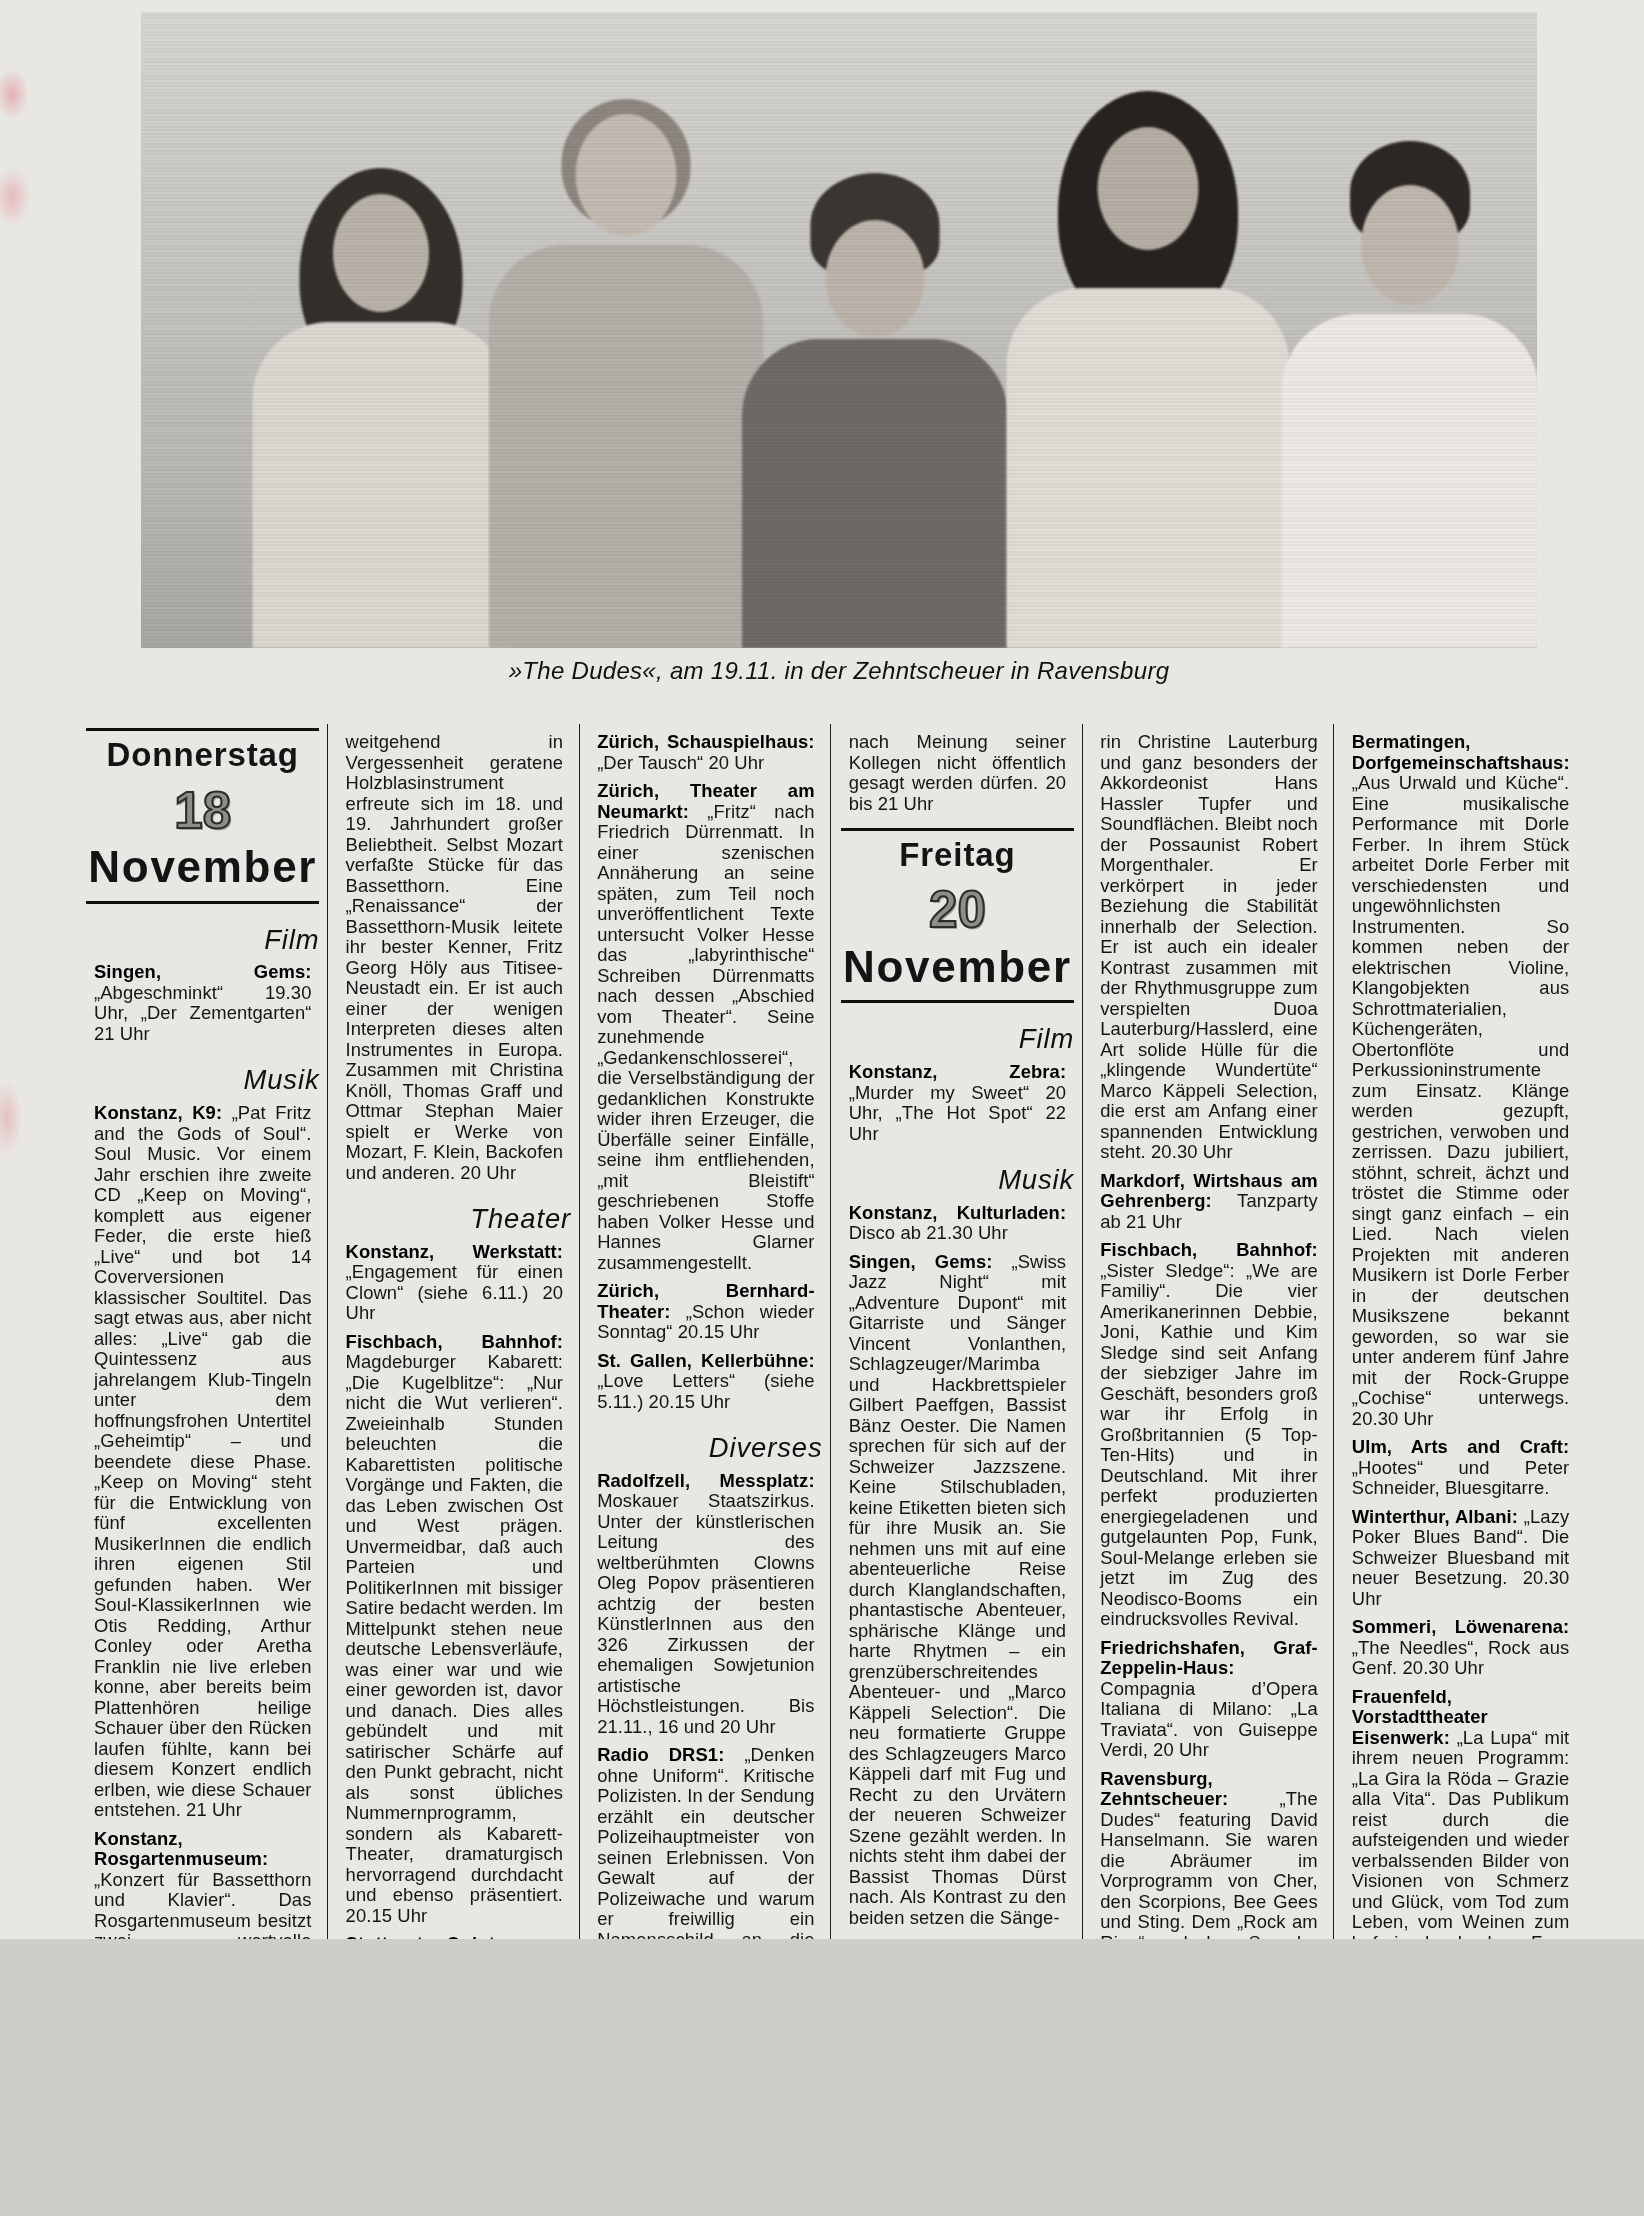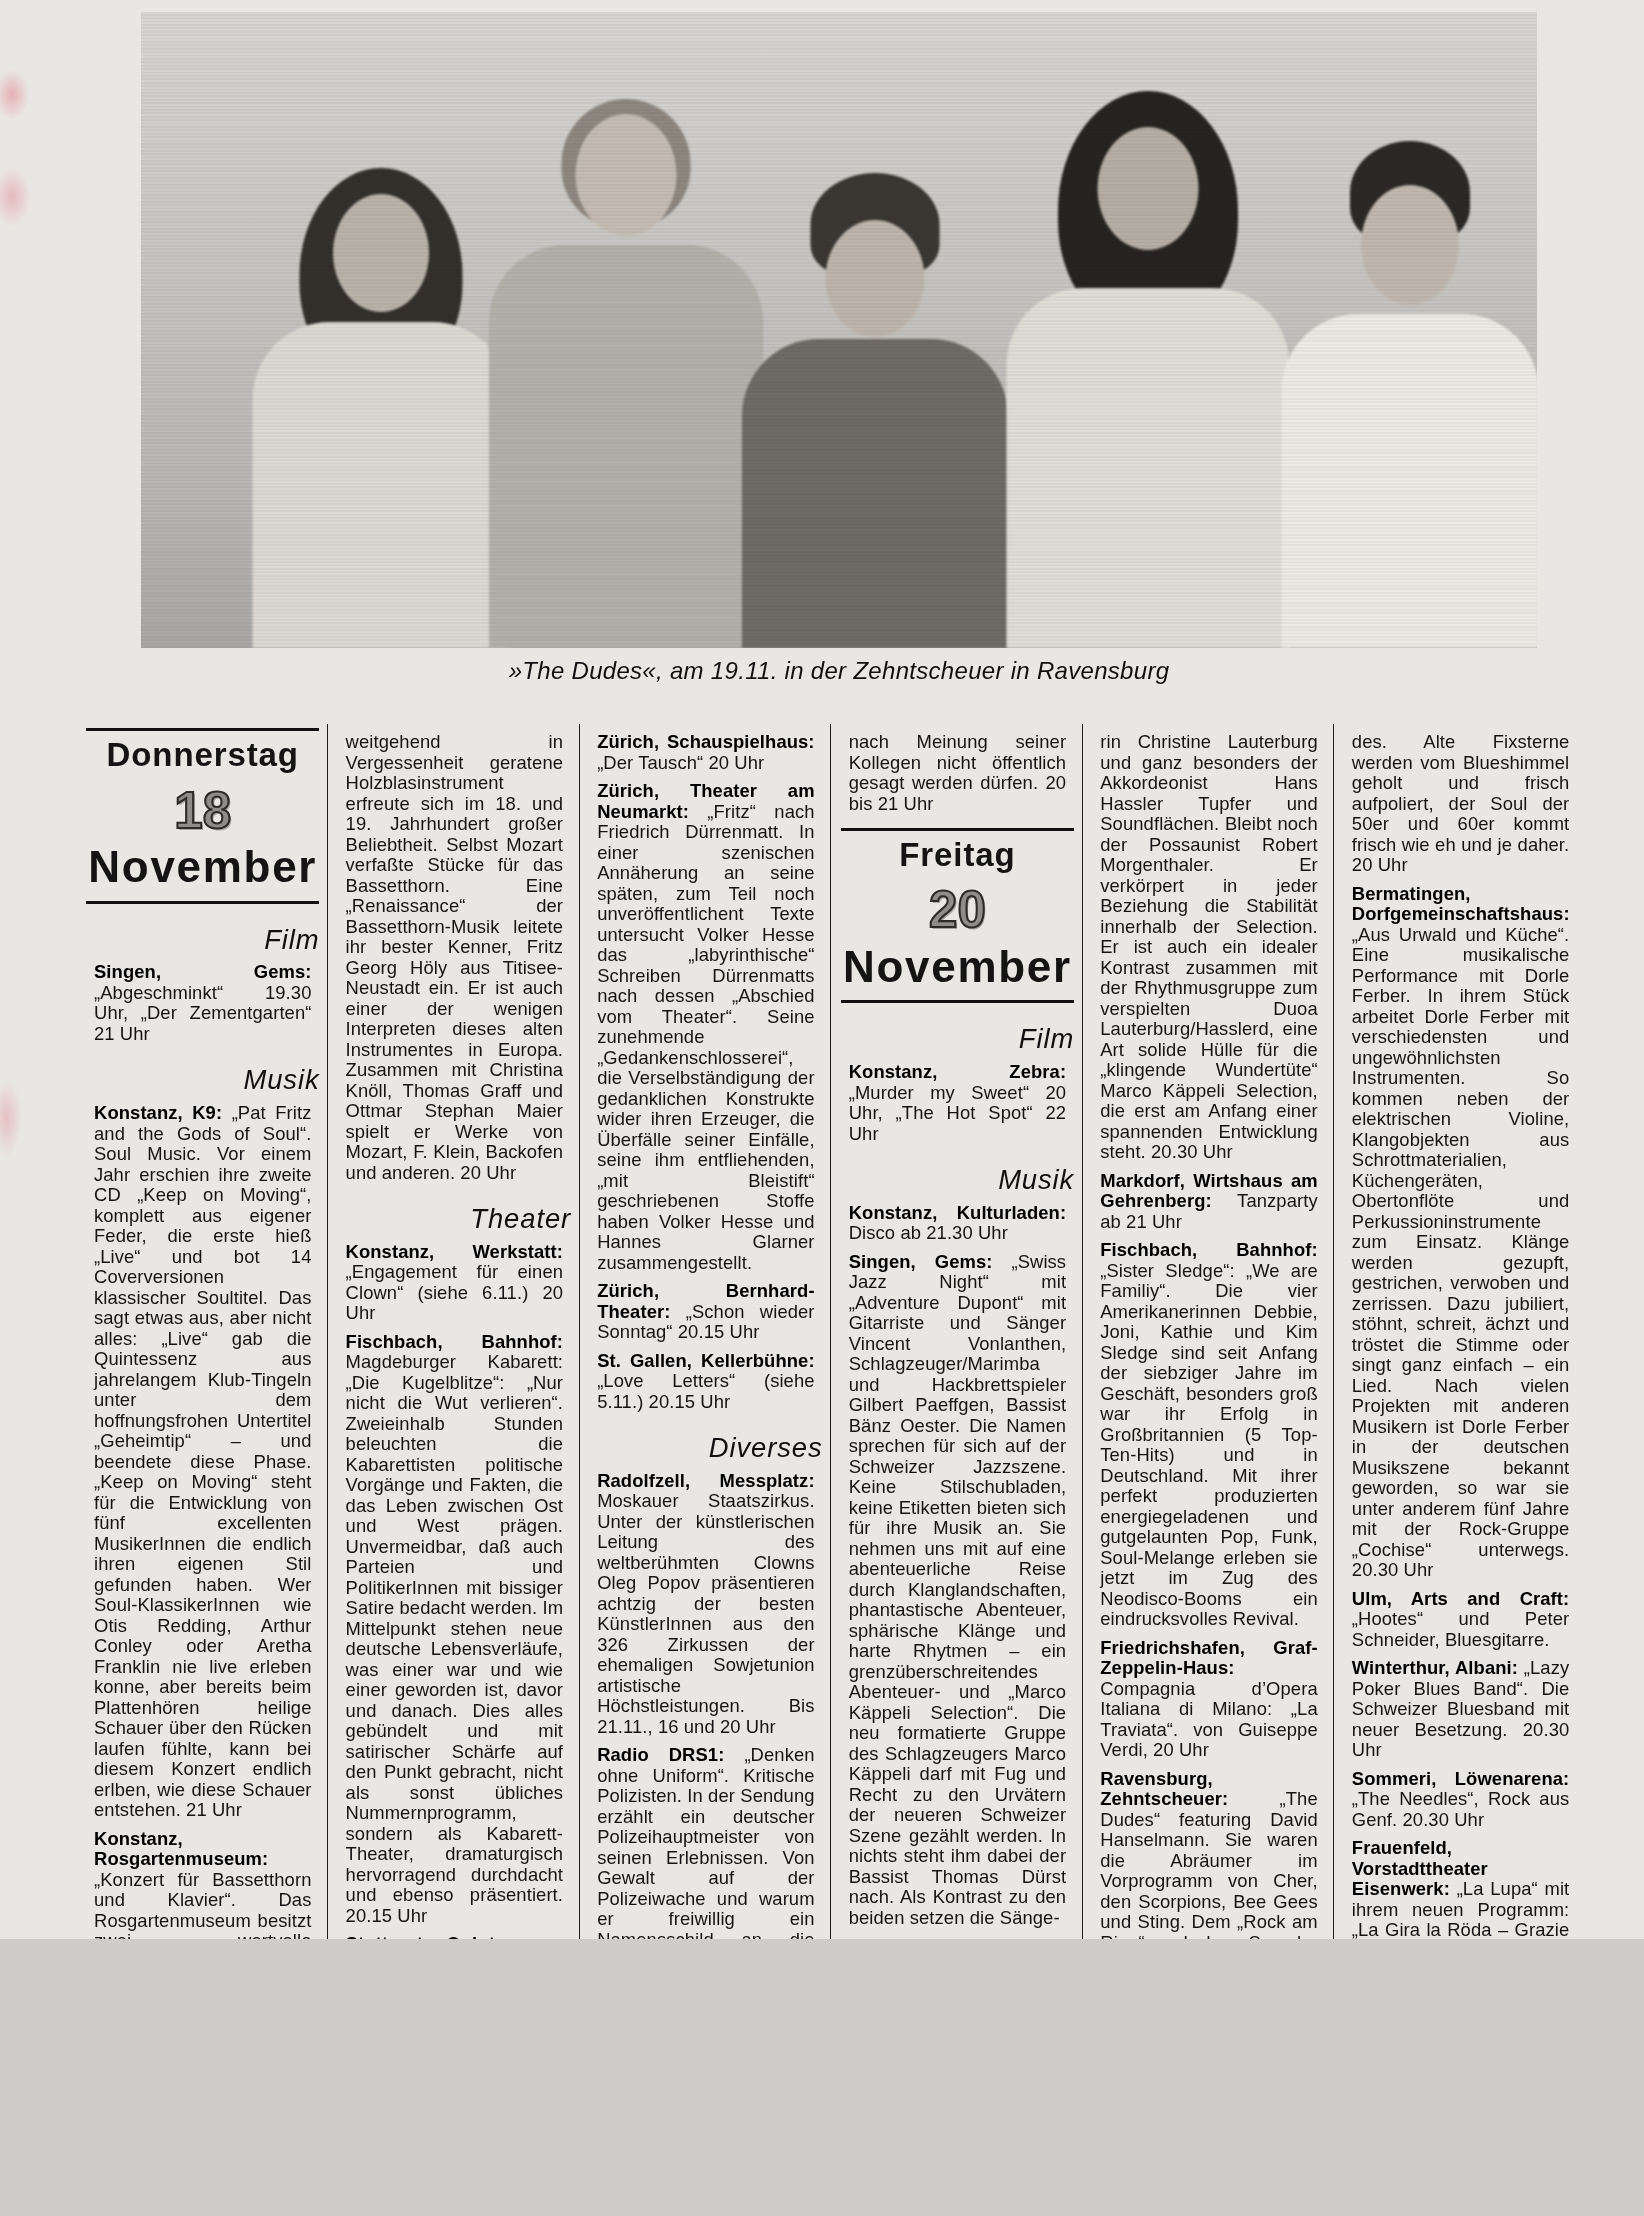--- a/index.html
+++ b/index.html
@@ -184,21 +184,20 @@
         <p><b>Singen, Gems:</b> „Swiss Jazz Night“ mit „Adventure Dupont“ mit Gitarriste und Sänger Vincent Vonlanthen, Schlagzeuger/Marimba und Hackbrettspieler Gilbert Paeffgen, Bassist Bänz Oester. Die Namen sprechen für sich auf der Schweizer Jazzszene. Keine Stilschubladen, keine Etiketten bieten sich für ihre Musik an. Sie nehmen uns mit auf eine abenteuerliche Reise durch Klanglandschaften, phantastische Abenteuer, sphärische Klänge und harte Rhytmen – ein grenzüberschreitendes Abenteuer- und „Marco Käppeli Selection“. Die neu formatierte Gruppe des Schlagzeugers Marco Käppeli darf mit Fug und Recht zu den Urvätern der neueren Schweizer Szene gezählt werden. In nichts steht ihm dabei der Bassist Thomas Dürst nach. Als Kontrast zu den beiden setzen die Sänge-</p>
       </div>
       <div class="col">
         <p>rin Christine Lauterburg und ganz besonders der Akkordeonist Hans Hassler Tupfer und Soundflächen. Bleibt noch der Possaunist Robert Morgenthaler. Er verkörpert in jeder Beziehung die Stabilität innerhalb der Selection. Er ist auch ein idealer Kontrast zusammen mit der Rhythmusgruppe zum verspielten Duoa Lauterburg/Hasslerd, eine Art solide Hülle für die „klingende Wundertüte“ Marco Käppeli Selection, die erst am Anfang einer spannenden Entwicklung steht. 20.30 Uhr</p>
         <p><b>Markdorf, Wirtshaus am Gehrenberg:</b> Tanzparty ab 21 Uhr</p>
         <p><b>Fischbach, Bahnhof:</b> „Sister Sledge“: „We are Familiy“. Die vier Amerikanerinnen Debbie, Joni, Kathie und Kim Sledge sind seit Anfang der siebziger Jahre im Geschäft, besonders groß war ihr Erfolg in Großbritannien (5 Top-Ten-Hits) und in Deutschland. Mit ihrer perfekt produzierten energiegeladenen und gutgelaunten Pop, Funk, Soul-Melange erleben sie jetzt im Zug des Neodisco-Booms ein eindrucksvolles Revival.</p>
         <p><b>Friedrichshafen, Graf-Zeppelin-Haus:</b> Compagnia d’Opera Italiana di Milano: „La Traviata“. von Guiseppe Verdi, 20 Uhr</p>
         <p><b>Ravensburg, Zehntscheuer:</b> „The Dudes“ featuring David Hanselmann. Sie waren die Abräumer im Vorprogramm von Cher, den Scorpions, Bee Gees und Sting. Dem „Rock am Ring“ und dem Sampler „Kein Haß im wilden Süden“ haben sie ihren Stempel aufdgedrückt: David Hanselmann, der Mann mit der pechschwarzen Stimme und seine Band, The Du-</p>
       </div>
       <div class="col">
-        <p>des. Alte Fixsterne werden vom Blueshimmel geholt und frisch aufpoliert, der Soul der 50er und 60er kommt frisch wie eh und je daher. 20 Uhr</p>
         <p><b>Bermatingen, Dorfgemeinschaftshaus:</b> „Aus Urwald und Küche“. Eine musikalische Performance mit Dorle Ferber. In ihrem Stück arbeitet Dorle Ferber mit verschiedensten und ungewöhnlichsten Instrumenten. So kommen neben der elektrischen Violine, Klangobjekten aus Schrottmaterialien, Küchengeräten, Obertonflöte und Perkussioninstrumente zum Einsatz. Klänge werden gezupft, gestrichen, verwoben und zerrissen. Dazu jubiliert, stöhnt, schreit, ächzt und tröstet die Stimme oder singt ganz einfach – ein Lied. Nach vielen Projekten mit anderen Musikern ist Dorle Ferber in der deutschen Musikszene bekannt geworden, so war sie unter anderem fünf Jahre mit der Rock-Gruppe „Cochise“ unterwegs. 20.30 Uhr</p>
         <p><b>Ulm, Arts and Craft:</b> „Hootes“ und Peter Schneider, Bluesgitarre.</p>
         <p><b>Winterthur, Albani:</b> „Lazy Poker Blues Band“. Die Schweizer Bluesband mit neuer Besetzung. 20.30 Uhr</p>
         <p><b>Sommeri, Löwenarena:</b> „The Needles“, Rock aus Genf. 20.30 Uhr</p>
         <p><b>Frauenfeld, Vorstadttheater Eisenwerk:</b> „La Lupa“ mit ihrem neuen Programm: „La Gira la Röda – Grazie alla Vita“. Das Publikum reist durch die aufsteigenden und wieder verbalssenden Bilder von Visionen von Schmerz und Glück, vom Tod zum Leben, vom Weinen zum befreienden Lachen. Fern von lärmiger Eile sind wir durch „La Lupas“ neue Lieder sachte</p>
       </div>
     </div>
 
   <div class="footer">60 NEUES NEBELHORN 11/93</div>
 </div>

